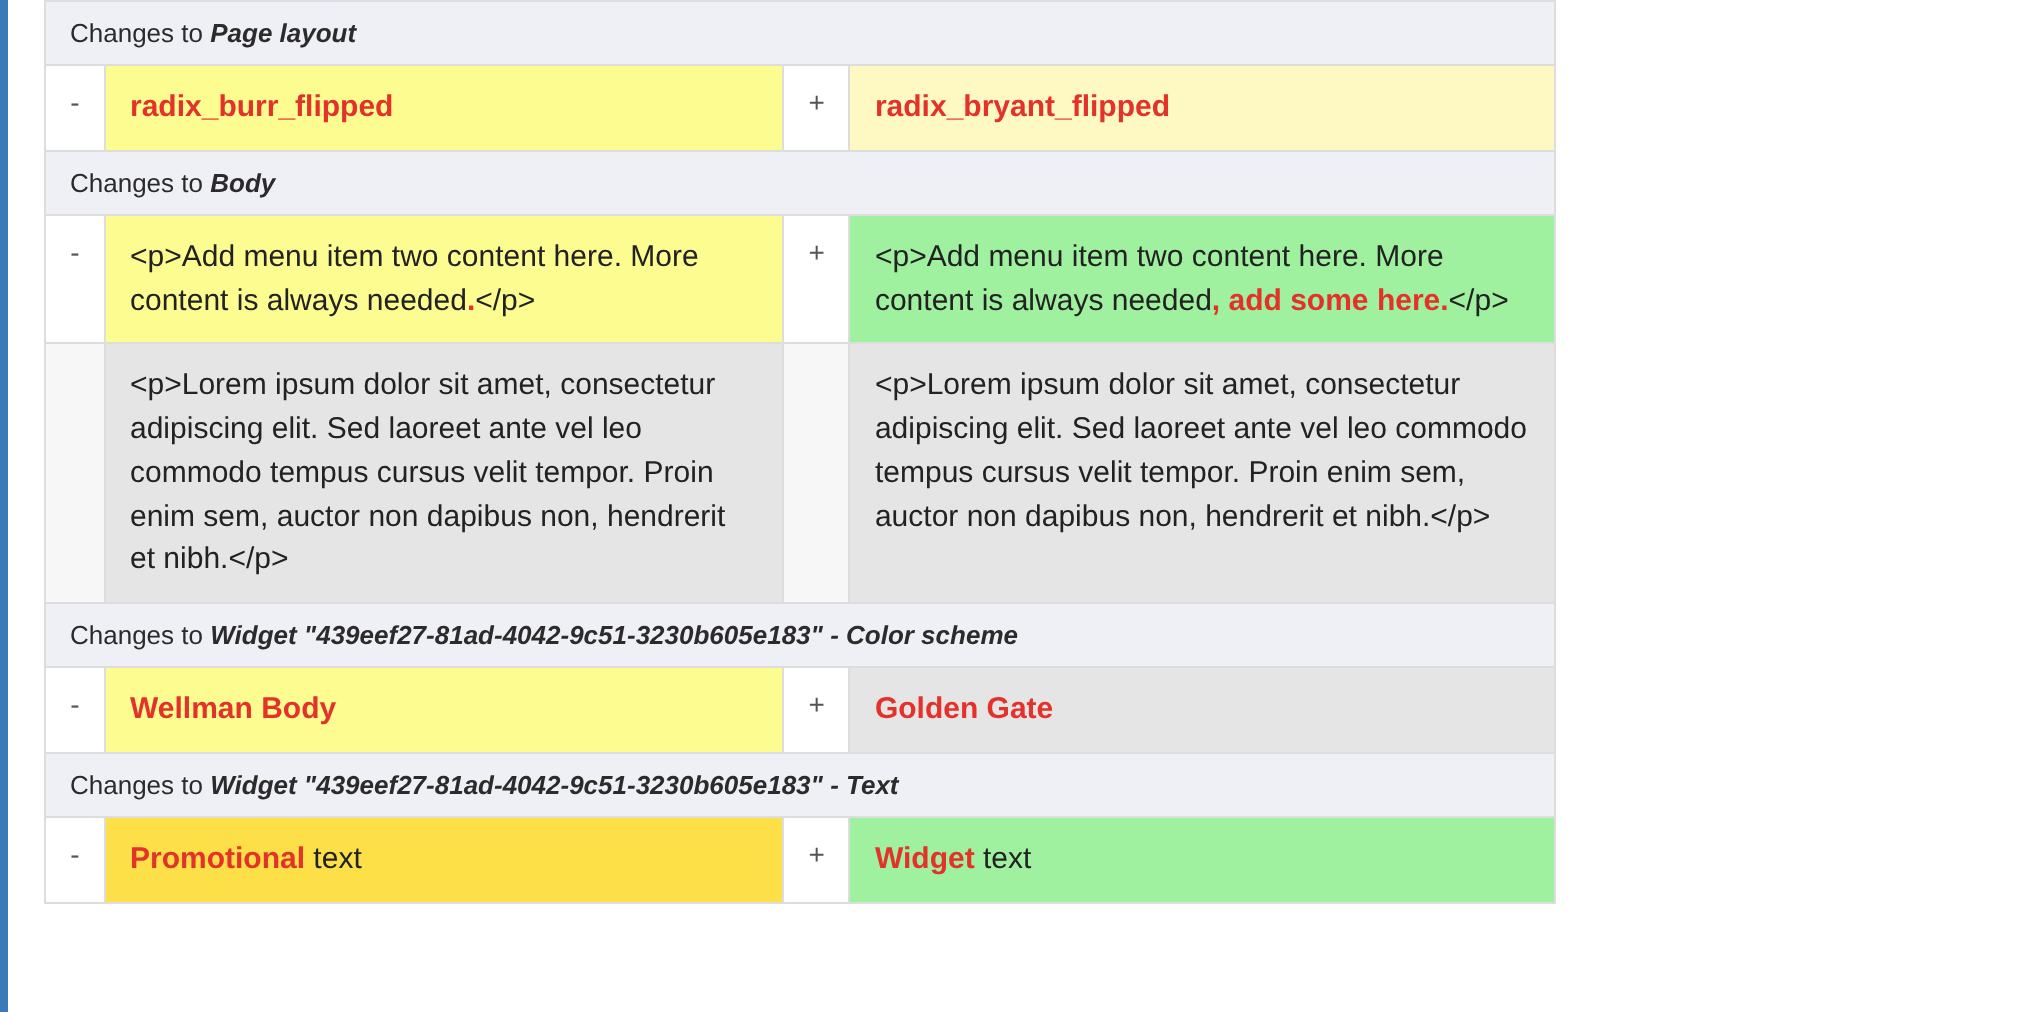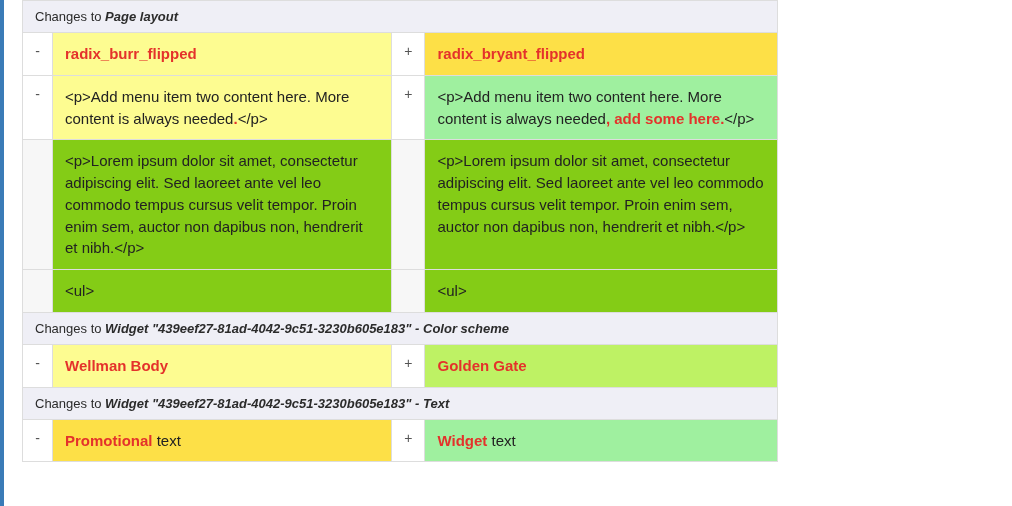--- a/index.html
+++ b/index.html
@@ -69,21 +69,21 @@
 
   
   .removed .content-col { background: #fdfc91; }
   .added .content-col   { background: #9ff09f; margin-top: 28px; }
 
   .hl {
     color: #e4322b;
     font-weight: 700;
   }
   .context td {
-    background: #84cc16;
+    background: #e5e5e5;
   }
   .context .sign-col { background: #f7f7f7; }
   .removed .sign-col, .added .sign-col { background: #fff; }
 
   .code-ish {
     font-family: "Helvetica Neue", Helvetica, Arial, sans-serif;
     font-size: 15px;
     line-height: 1.45;
     color: #222;
   }
@@ -100,60 +100,59 @@
     <td colspan="4">
       <span class="prefix">Changes to </span><em>Page layout</em>
     </td>
   </tr>
   <tr class="removed added">
     <td class="sign-col">-</td>
     <td class="content-col code-ish" style="background:#fdfc91">
       <span class="hl">radix_burr_flipped</span><span></span>
     </td>
     <td class="sign-col">+</td>
-    <td class="content-col code-ish" style="background:#fde047">
+    <td class="content-col code-ish" style="background:#fef9c3">
       <span class="hl">radix_bryant_flipped</span><span></span>
     </td>
   </tr>
 
+  <tr class="section-header">
+    <td colspan="4">
+      <span class="prefix">Changes to </span><em>Body</em>
+    </td>
+  </tr>
   <tr>
     <td class="sign-col">-</td>
     <td class="content-col code-ish" style="background:#fdfc91">
       <span>&lt;p&gt;Add menu item two content here. More content is always needed</span><span class="hl">.</span><span>&lt;/p&gt;</span>
     </td>
     <td class="sign-col">+</td>
     <td class="content-col code-ish" style="background:#9ff09f">
       <span>&lt;p&gt;Add menu item two content here. More content is always needed</span><span class="hl">, add some here.</span><span>&lt;/p&gt;</span>
     </td>
   </tr>
   <tr class="context">
     <td class="sign-col"></td>
     <td class="content-col code-ish">&lt;p&gt;Lorem ipsum dolor sit amet, consectetur adipiscing elit. Sed laoreet ante vel leo commodo tempus cursus velit tempor. Proin enim sem, auctor non dapibus non, hendrerit et nibh.&lt;/p&gt;</td>
     <td class="sign-col"></td>
     <td class="content-col code-ish">&lt;p&gt;Lorem ipsum dolor sit amet, consectetur adipiscing elit. Sed laoreet ante vel leo commodo tempus cursus velit tempor. Proin enim sem, auctor non dapibus non, hendrerit et nibh.&lt;/p&gt;</td>
   </tr>
-  <tr class="context">
-    <td class="sign-col"></td>
-    <td class="content-col code-ish">&lt;ul&gt;</td>
-    <td class="sign-col"></td>
-    <td class="content-col code-ish">&lt;ul&gt;</td>
-  </tr>
 
   <tr class="section-header">
     <td colspan="4">
       <span class="prefix">Changes to </span><em>Widget "439eef27-81ad-4042-9c51-3230b605e183" - Color scheme</em>
     </td>
   </tr>
   <tr>
     <td class="sign-col">-</td>
     <td class="content-col code-ish" style="background:#fdfc91">
       <span class="hl">Wellman Body</span><span></span>
     </td>
     <td class="sign-col">+</td>
-    <td class="content-col code-ish" style="background:#bef264">
+    <td class="content-col code-ish" style="background:#e5e5e5">
       <span class="hl">Golden Gate</span><span></span>
     </td>
   </tr>
 
   <tr class="section-header">
     <td colspan="4">
       <span class="prefix">Changes to </span><em>Widget "439eef27-81ad-4042-9c51-3230b605e183" - Text</em>
     </td>
   </tr>
   <tr>

